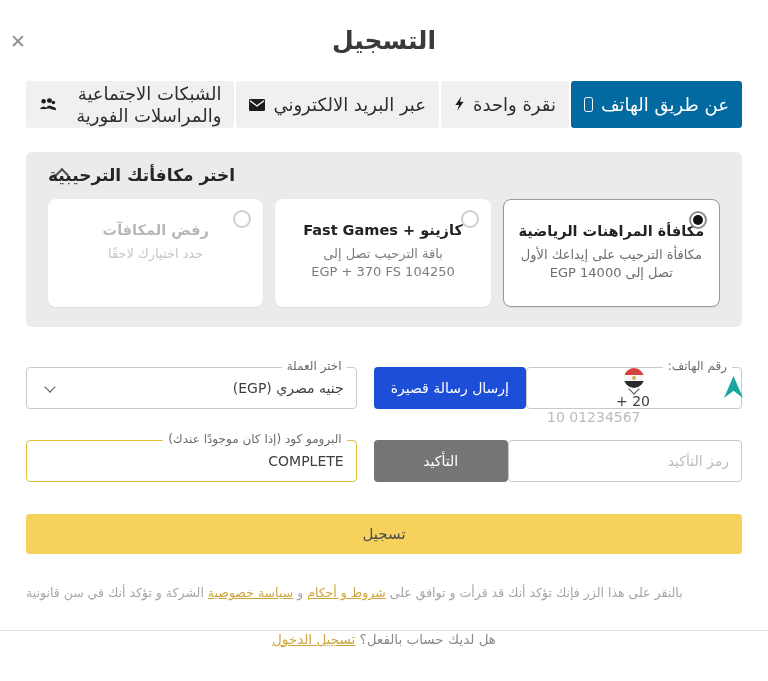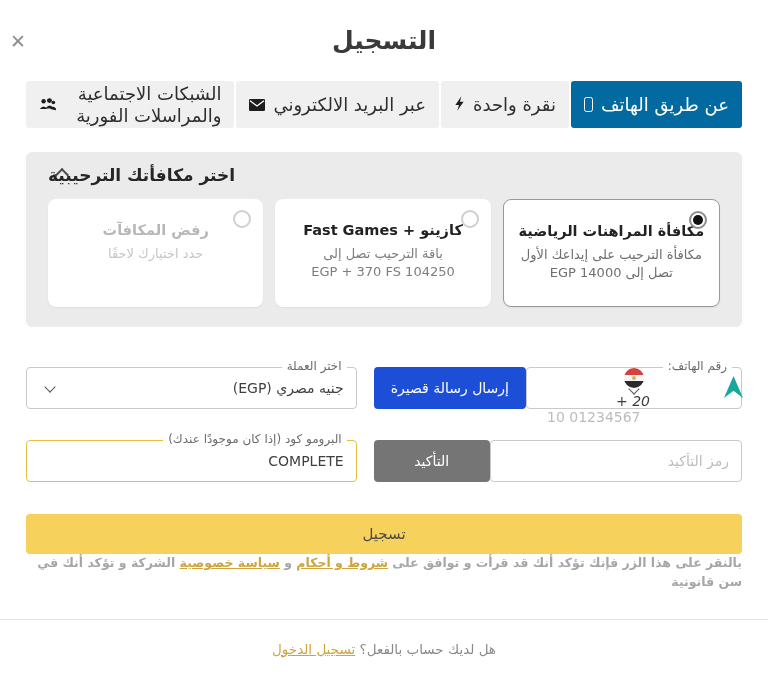--- a/index.html
+++ b/index.html
@@ -55,46 +55,46 @@
   .fbox .flabel { position:absolute; top:-9px; right:9px; background:#fff; padding:0 5px;
                   font-size:12px; color:#6b6b6b; direction:rtl; line-height:1.3; }
   .fbox--gold { border:1.5px solid #e3c13f; }
   .ltr { direction:ltr;flex-direction:column; }
   .flag { position:relative; width:20px; height:20px; border-radius:50%; overflow:hidden; flex:none;
           background:linear-gradient(180deg,#d5423e 0 34%,#f4f4f4 34% 66%,#2b2b2b 66% 100%); }
   .flag::after { content:""; position:absolute; left:8px; top:8px; width:4px; height:4px;
                  border-radius:50%; background:#d6b24a; }
   .chev-dn { width:8px; height:8px; border-right:1.7px solid #555; border-bottom:1.7px solid #555;
              transform:rotate(45deg); margin:-3px 7px 0 7px; flex:none; }
-  .ccode { font-size:14px; color:#3d3d3d; margin-right:2px; white-space:nowrap;font-style:italic; }
+  .ccode { font-size:14px; color:#3d3d3d; margin-right:2px; white-space:nowrap; }
   .phone-input { border:none; outline:none; flex:1; min-width:0; font-size:14px; color:#3f3f3f;
                  font-family:inherit; background:transparent; padding:0 8px; }
   .phone-input::placeholder { color:#bcbcbc; }
   .cursor-glyph { position:absolute; right:-3px; top:7px; }
   .btn-dark { background:#1d4ed8; color:#fff; border:none; border-radius:4px; font-size:14px;
               font-family:inherit; padding:0 17px; height:42px; cursor:pointer; white-space:nowrap; }
   .btn-gray { background:#757575; color:#fff; border:none; border-radius:4px; font-size:14px;
-              font-family:inherit; width:116px; height:42px; cursor:pointer; flex:none; }
+              font-family:inherit; width:134px; height:42px; cursor:pointer; flex:none; }
   .sel-value { flex:1; font-size:14px; color:#3f3f3f; }
   .rtl-input { border:none; outline:none; flex:1; min-width:0; font-size:14px; color:#3f3f3f;
                font-family:inherit; background:transparent; text-align:right; }
   .rtl-input::placeholder { color:#bcbcbc; }
   .promo-input { direction:ltr; }
 
   
   .submit { margin-top:32px; width:100%; height:40px; background:#f6d15b; border:none;
             border-radius:4px; font-size:15px; color:#4c4c4c; font-family:inherit; cursor:pointer; }
 
   
-  .disclaimer { text-align:right; font-size:12.5px; color:#a6a6a6; line-height:1.5;font-weight:bold; }
+  .disclaimer { margin-top:30px; text-align:left; font-size:12.5px; color:#a6a6a6; line-height:1.5; }
   .gold-link { color:#cda53c; text-decoration:underline; cursor:pointer; }
 
   
   .divider { margin:27px -26px 0; border:none; border-top:1px solid #e3e3e3; }
-  .login-row { margin-top:21px; text-align:center; font-size:13.5px; color:#8a8a8a; }
+  .login-row { text-align:center; font-size:13.5px; color:#8a8a8a; }
 </style>
 </head>
 <body>
 
 <div class="dialog">
 
   <button class="close-btn">✕</button>
 
   <h1 class="title">التسجيل</h1>
 

